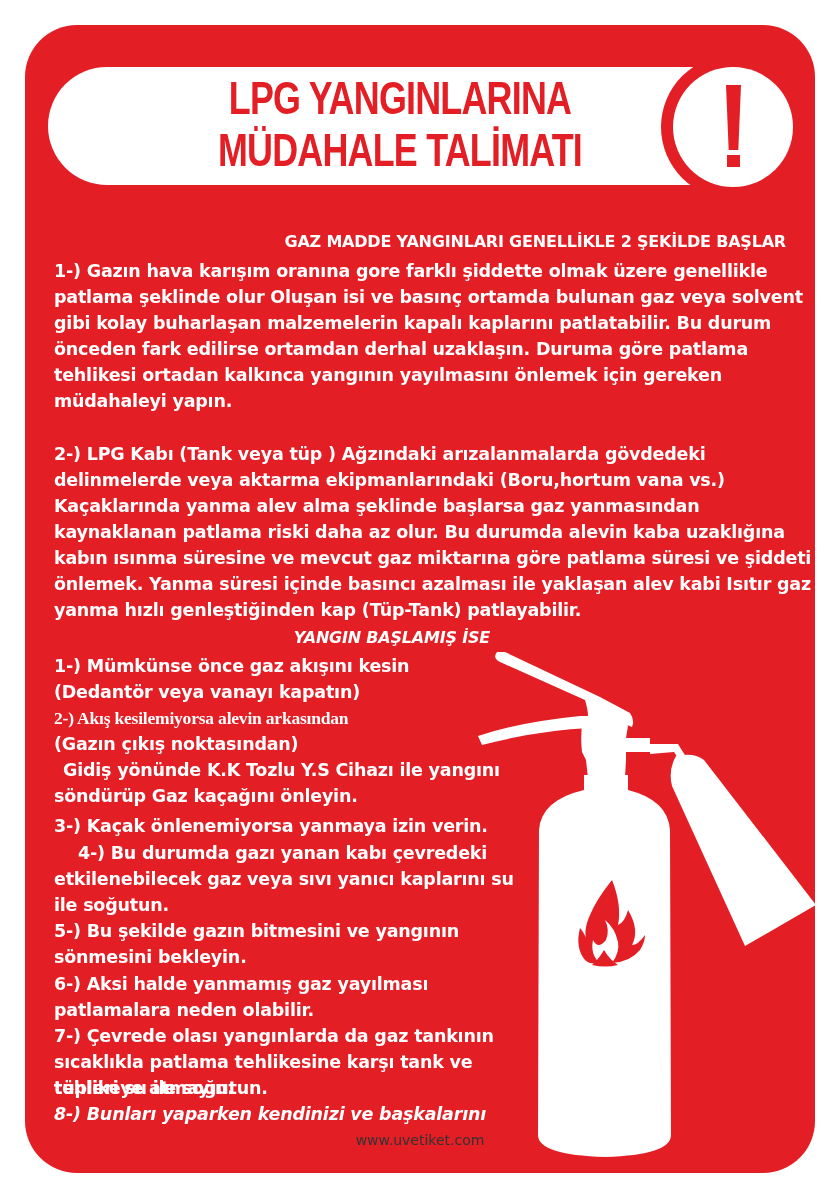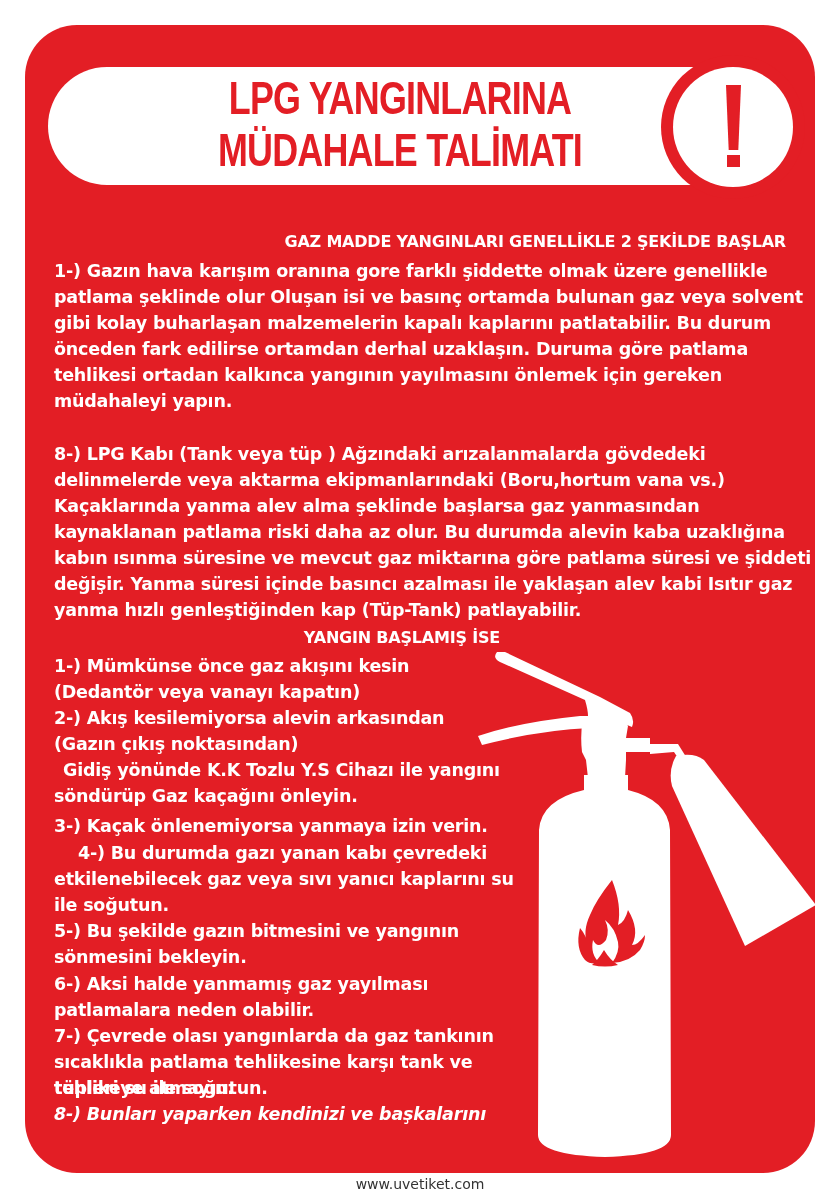--- a/index.html
+++ b/index.html
@@ -40,21 +40,21 @@
     position:absolute; color:#ffffff; font-family:"DejaVu Sans", sans-serif; font-weight:bold;
   }
   .heading {
     font-size:16px; text-align:right; white-space:nowrap; letter-spacing:-0.2px;
   }
   .body-line {
     position:absolute; left:54px; font-size:17.5px; white-space:nowrap; letter-spacing:-0.2px;
     line-height:26px;
   }
   .footer {
-    position:absolute; left:0; width:840px; top:1176px; text-align:center;
+    position:absolute; left:0; width:840px; top:1132px; text-align:center;
     font-family:"DejaVu Sans", sans-serif; font-size:14px; color:#333333;
   }
   svg.ext { position:absolute; left:0; top:0; }
 </style>
 </head>
 <body>
 
 <div class="panel"></div>
 
 <div class="title-pill"></div>
@@ -69,26 +69,26 @@
 
 <div class="text heading" style="left:54px; width:732px; top:232px;">GAZ MADDE YANGINLARI GENELLİKLE 2 ŞEKİLDE BAŞLAR</div>
 
 <div class="text body-line" style="top:258px;">1-) Gazın hava karışım oranına gore farklı şiddette olmak üzere genellikle</div>
 <div class="text body-line" style="top:284px;">patlama şeklinde olur Oluşan isi ve basınç ortamda bulunan gaz veya solvent</div>
 <div class="text body-line" style="top:310px;">gibi kolay buharlaşan malzemelerin kapalı kaplarını patlatabilir. Bu durum</div>
 <div class="text body-line" style="top:336px;">önceden fark edilirse ortamdan derhal uzaklaşın. Duruma göre patlama</div>
 <div class="text body-line" style="top:362px;">tehlikesi ortadan kalkınca yangının yayılmasını önlemek için gereken</div>
 <div class="text body-line" style="top:388px;">müdahaleyi yapın.</div>
 
-<div class="text body-line" style="top:441px;">8-) LPG Kabı (Tank veya tüp ) Ağzındaki arızalanmalarda gövdedeki</div>
+<div class="text body-line" style="top:441px;">2-) LPG Kabı (Tank veya tüp ) Ağzındaki arızalanmalarda gövdedeki</div>
 <div class="text body-line" style="top:467px;">delinmelerde veya aktarma ekipmanlarındaki (Boru,hortum vana vs.)</div>
 <div class="text body-line" style="top:493px;">Kaçaklarında yanma alev alma şeklinde başlarsa gaz yanmasından</div>
 <div class="text body-line" style="top:519px;">kaynaklanan patlama riski daha az olur. Bu durumda alevin kaba uzaklığına</div>
 <div class="text body-line" style="top:545px;">kabın ısınma süresine ve mevcut gaz miktarına göre patlama süresi ve şiddeti</div>
-<div class="text body-line" style="top:571px;">değişir. Yanma süresi içinde basıncı azalması ile yaklaşan alev kabi Isıtır gaz</div>
+<div class="text body-line" style="top:571px;">önlemek. Yanma süresi içinde basıncı azalması ile yaklaşan alev kabi Isıtır gaz</div>
 <div class="text body-line" style="top:597px;">yanma hızlı genleştiğinden kap (Tüp-Tank) patlayabilir.</div>
 
 <svg class="ext" width="840" height="1200" viewBox="0 0 840 1200">
   <defs>
     <clipPath id="panelclip">
       <rect x="25" y="25" width="790" height="1148" rx="52" ry="52"></rect>
     </clipPath>
   </defs>
   <g clip-path="url(#panelclip)" fill="#ffffff">
 
@@ -104,25 +104,25 @@
 
     <path d="M676,756 Q694,752 704,760 L816,905 L745,946 L672,786 Q668,770 676,756 Z"></path>
   </g>
 
   <g fill="#e31e25">
     <path d="M612,880 Q596,900 590,915 Q582,932 588,945 Q586,935 580,928 Q575,948 585,960 Q590,965 600,963 Q590,955 593,940 Q598,950 606,940 Q610,930 605,920 Q615,928 618,942 Q620,952 612,963 Q630,962 640,950 Q645,942 645,935 Q638,945 632,945 Q640,930 628,910 Q625,922 618,925 Q622,905 612,880 Z"></path>
     <path d="M592,965 Q605,968 618,965 Q610,960 604,950 Q598,960 592,965 Z"></path>
   </g>
 </svg>
 
-<div class="text heading" style="left:293px; width:207px; top:628px;">YANGIN BAŞLAMIŞ İSE</div>
+<div class="text heading" style="left:283px; width:207px; top:628px;font-style:italic;">YANGIN BAŞLAMIŞ İSE</div>
 
 <div class="text body-line" style="top:653px;">1-) Mümkünse önce gaz akışını kesin</div>
 <div class="text body-line" style="top:679px;">(Dedantör veya vanayı kapatın)</div>
-<div class="text body-line" style="top:705px;">2-) Akış kesilemiyorsa alevin arkasından</div>
+<div class="text body-line" style="top:705px;font-family:Liberation Serif, serif;">2-) Akış kesilemiyorsa alevin arkasından</div>
 <div class="text body-line" style="top:731px;">(Gazın çıkış noktasından)</div>
 <div class="text body-line" style="top:757px;margin-left:9px;">Gidiş yönünde K.K Tozlu Y.S Cihazı ile yangını</div>
 <div class="text body-line" style="top:783px;">söndürüp Gaz kaçağını önleyin.</div>
 <div class="text body-line" style="top:813px;">3-) Kaçak önlenemiyorsa yanmaya izin verin.</div>
 <div class="text body-line" style="top:840px;margin-left:24px;">4-) Bu durumda gazı yanan kabı çevredeki</div>
 <div class="text body-line" style="top:866px;">etkilenebilecek gaz veya sıvı yanıcı kaplarını su</div>
 <div class="text body-line" style="top:892px;">ile soğutun.</div>
 <div class="text body-line" style="top:918px;">5-) Bu şekilde gazın bitmesini ve yangının</div>
 <div class="text body-line" style="top:944px;">sönmesini bekleyin.</div>
 <div class="text body-line" style="top:971px;">6-) Aksi halde yanmamış gaz yayılması</div>

